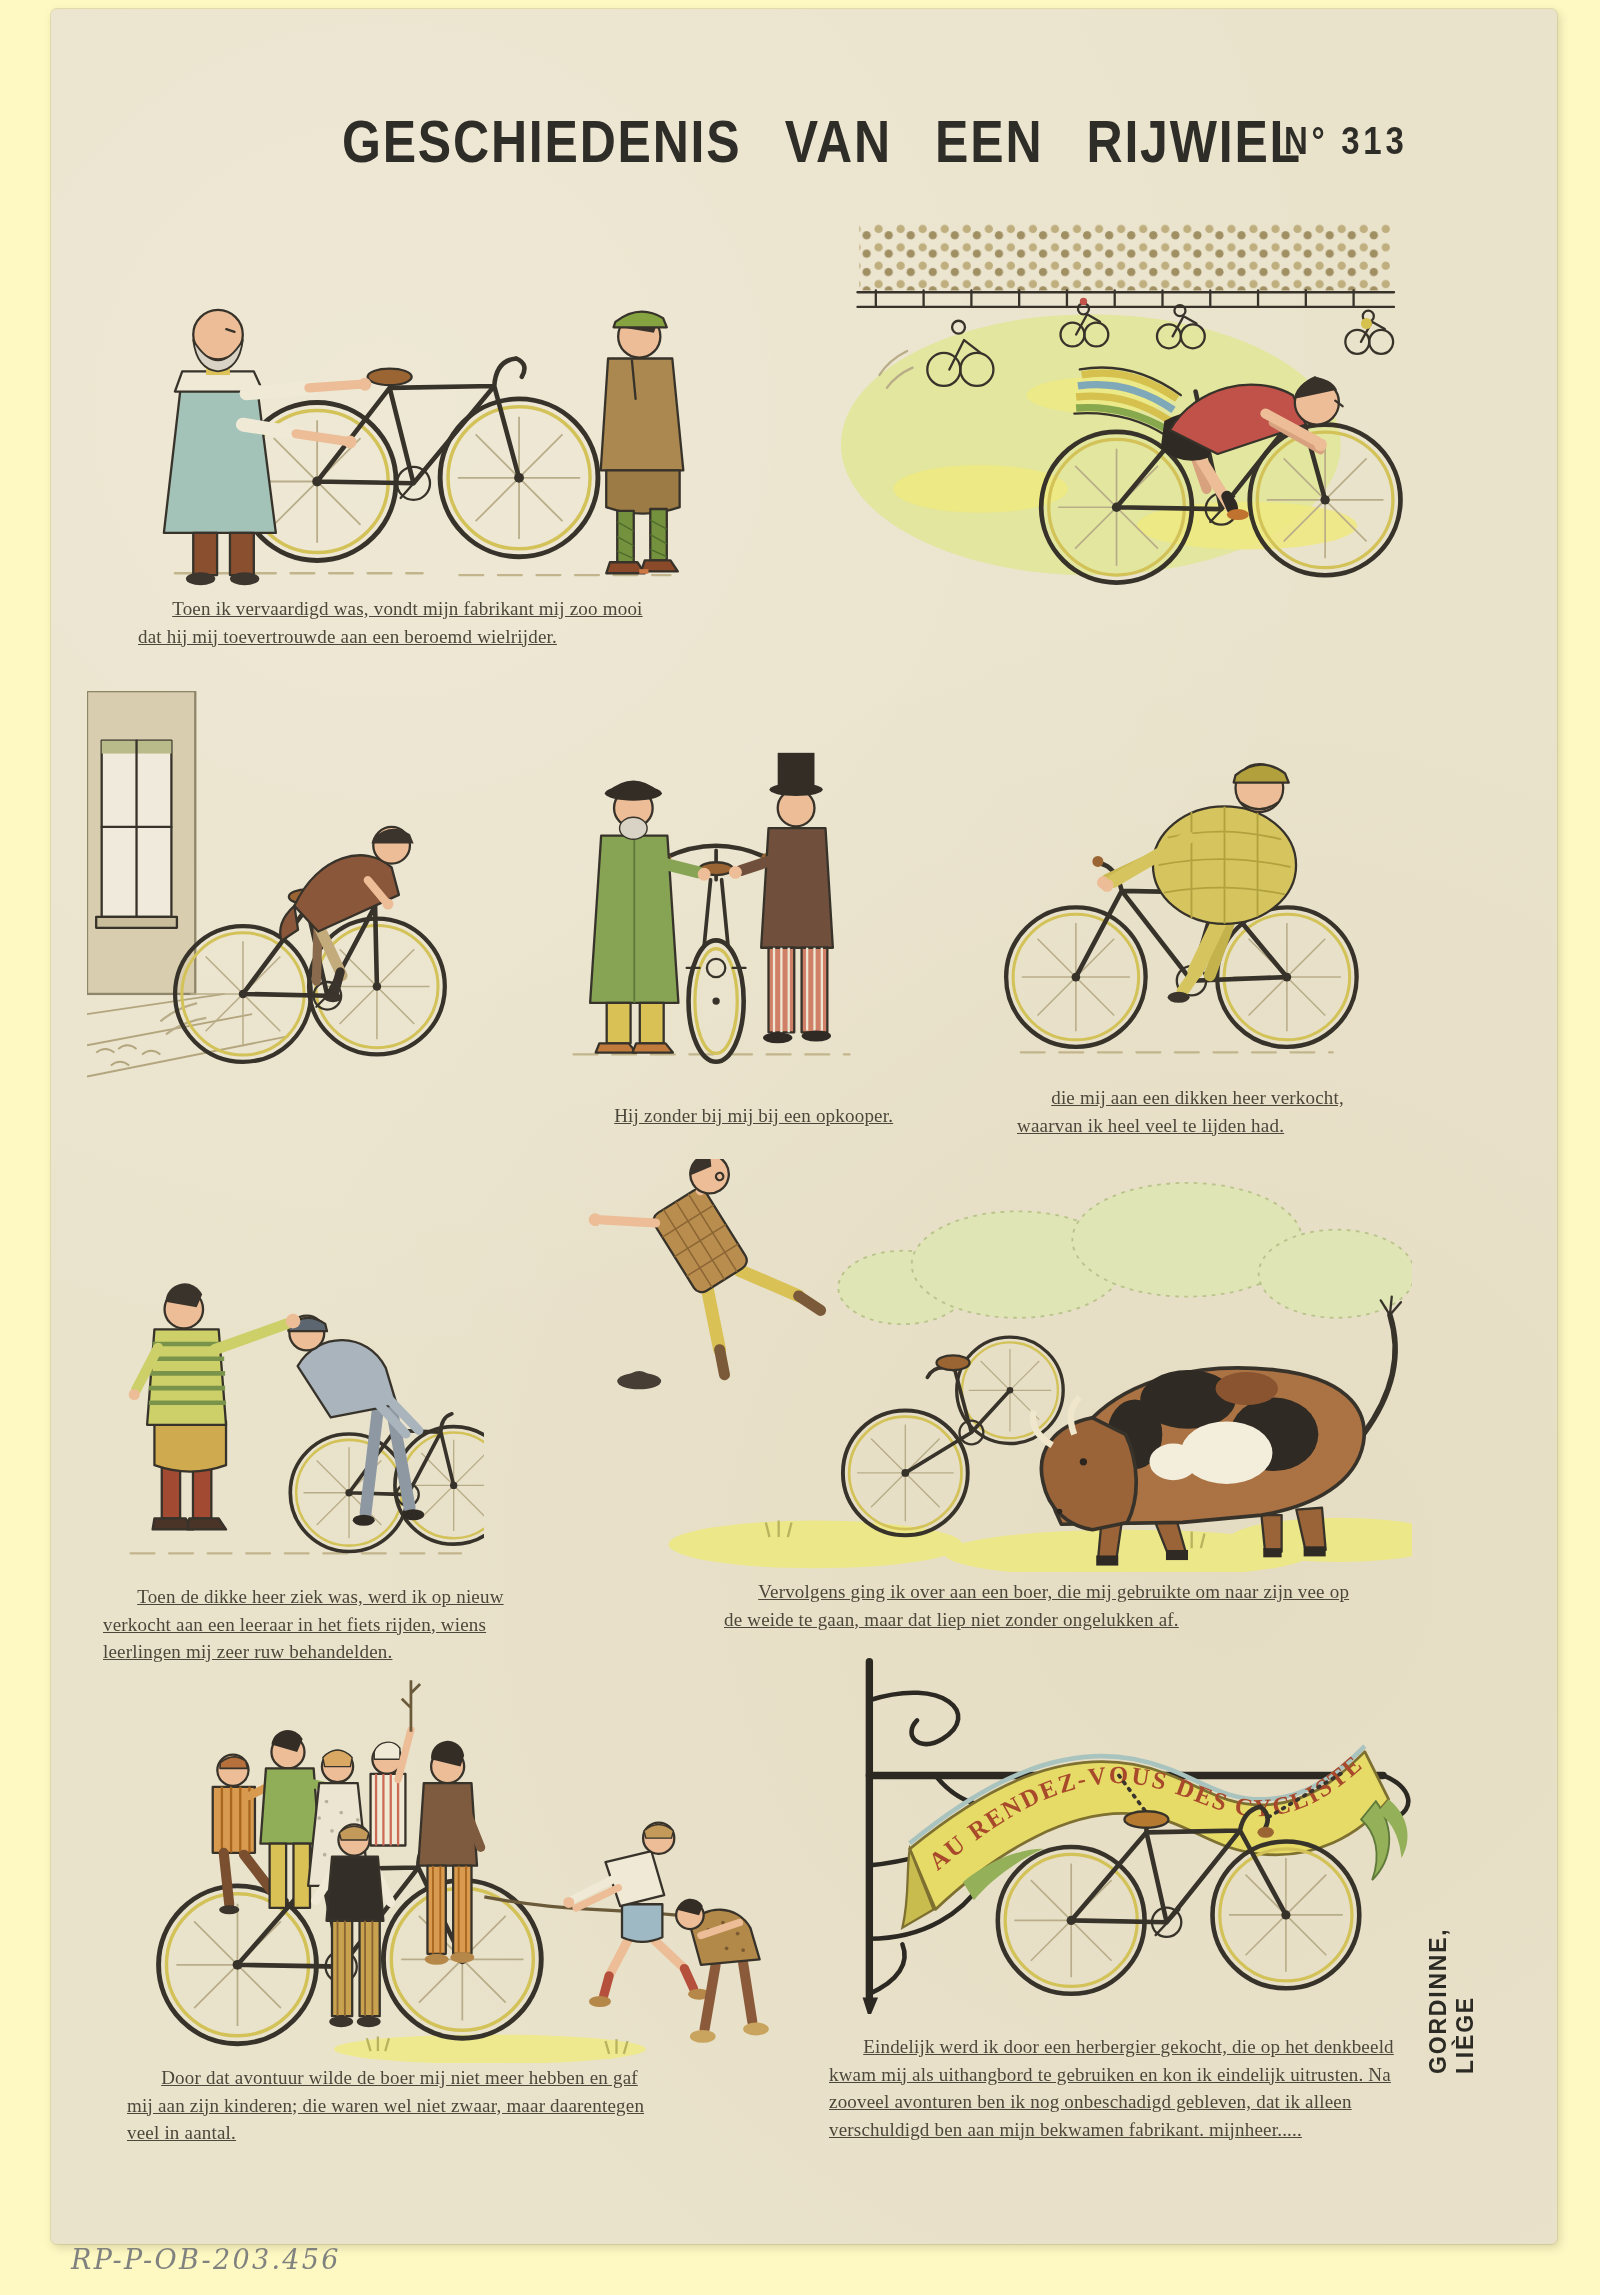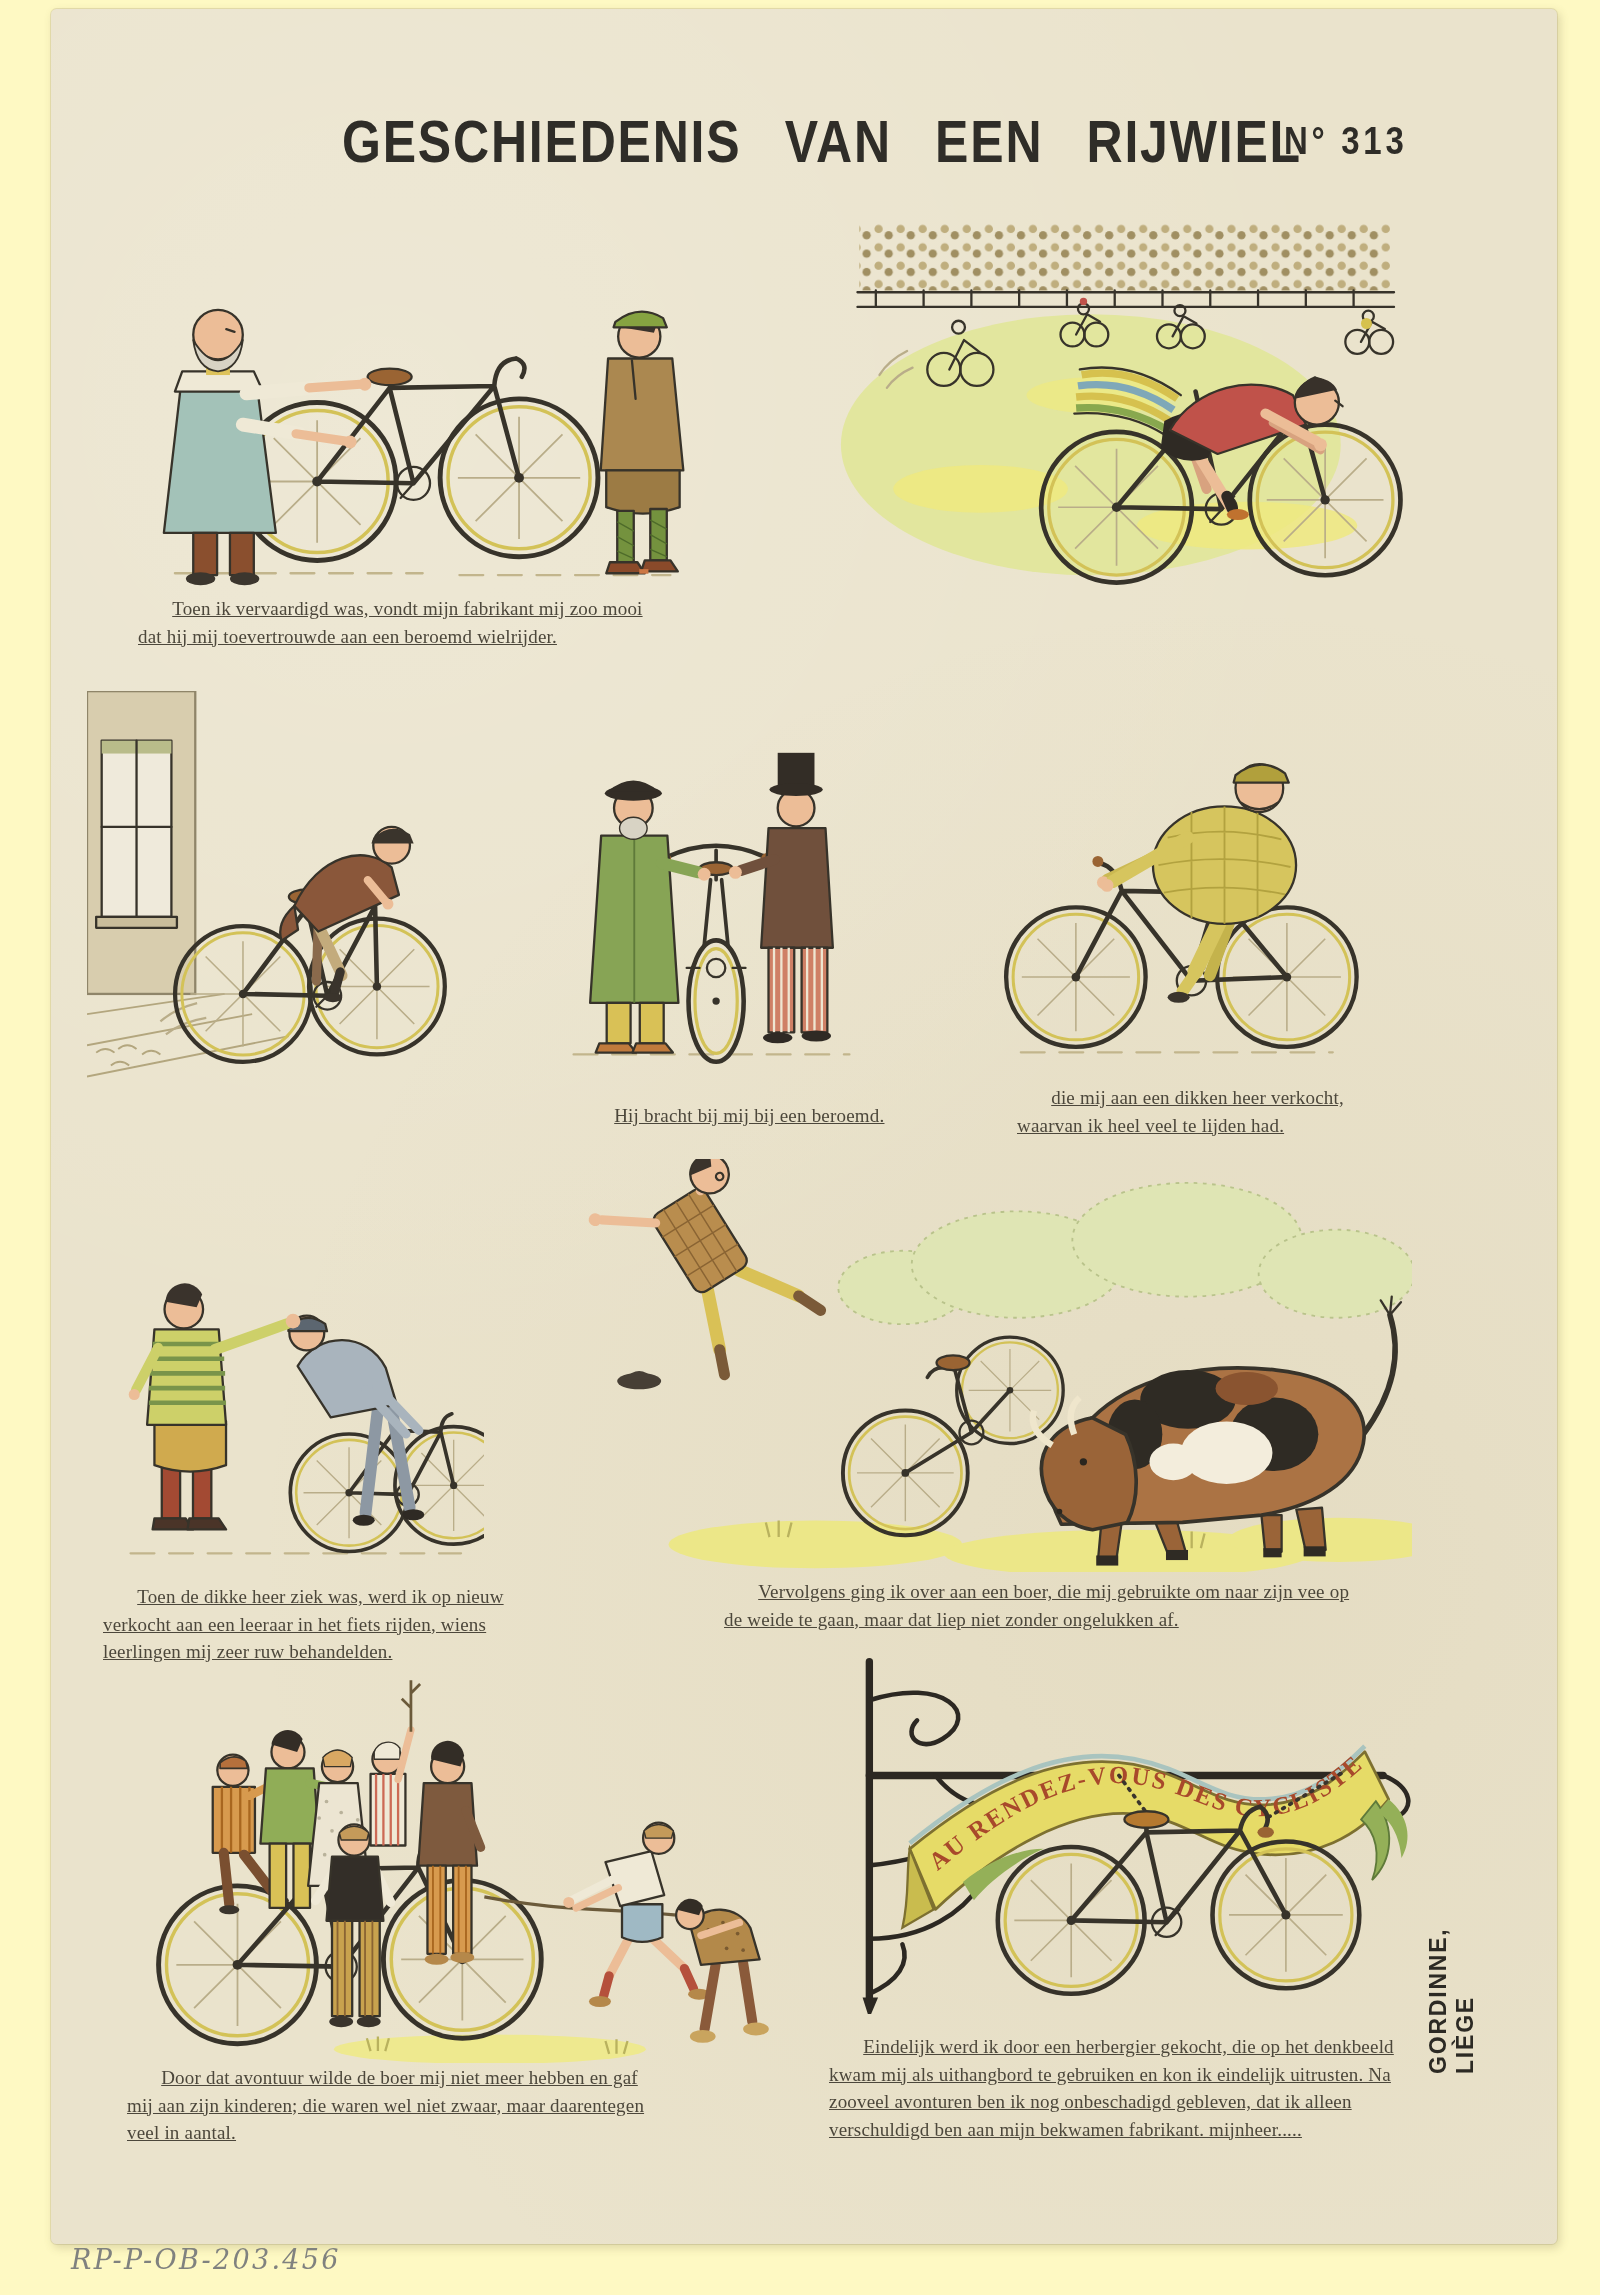--- a/index.html
+++ b/index.html
@@ -526,21 +526,21 @@
         <path class="ink" style="stroke-width:5" d="M268 310 L372 312 L350 214 L268 310 M372 312 L452 212 L350 214 M452 212 L502 304 M350 214 V204 M452 212 q4 -22 22 -26 M474 186 q14 10 4 26"></path>
         <circle cx="372" cy="312" r="16" class="ink2"></circle>
         <path class="ink2" d="M360 326 L386 298"></path>
         <ellipse cx="350" cy="200" rx="24" ry="9" fill="#b5792f" class="o"></ellipse>
         <ellipse cx="480" cy="214" rx="9" ry="6" fill="#9a6433"></ellipse>
       </g>
     </svg>
   </figure>
 
   <p class="caption" style="left:138px;top:595px;width:519px">Toen ik vervaardigd was, vondt mijn fabrikant mij zoo mooi dat hij mij toevertrouwde aan een beroemd wielrijder.</p>
-  <p class="caption" style="left:580px;top:1102px;width:395px">Hij bracht bij mij bij een beroemd.</p>
+  <p class="caption" style="left:580px;top:1102px;width:395px">Hij zonder bij mij bij een opkooper.</p>
   <p class="caption" style="left:1017px;top:1084px;width:358px">die mij aan een dikken heer verkocht, waarvan ik heel veel te lijden had.</p>
   <p class="caption" style="left:103px;top:1583px;width:432px">Toen de dikke heer ziek was, werd ik op nieuw verkocht aan een leeraar in het fiets rijden, wiens leerlingen mij zeer ruw behandelden.</p>
   <p class="caption" style="left:724px;top:1578px;width:643px">Vervolgens ging ik over aan een boer, die mij gebruikte om naar zijn vee op de weide te gaan, maar dat liep niet zonder ongelukken af.</p>
   <p class="caption" style="left:127px;top:2064px;width:533px">Door dat avontuur wilde de boer mij niet meer hebben en gaf mij aan zijn kinderen; die waren wel niet zwaar, maar daarentegen veel in aantal.</p>
   <p class="caption" style="left:829px;top:2033px;width:592px">Eindelijk werd ik door een herbergier gekocht, die op het denkbeeld kwam mij als uithangbord te gebruiken en kon ik eindelijk uitrusten. Na zooveel avonturen ben ik nog onbeschadigd gebleven, dat ik alleen verschuldigd ben aan mijn bekwamen fabrikant. mijnheer.....</p>
 
   <div class="imprint">GORDINNE, LIÈGE</div>
   <div class="inventory">RP-P-OB-203.456</div>
 
 </div>

